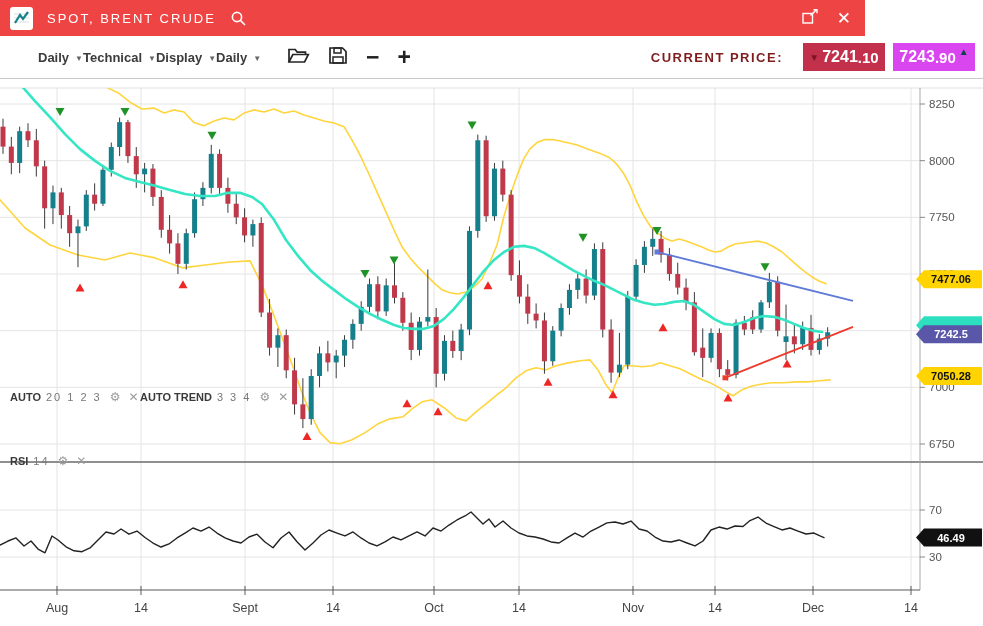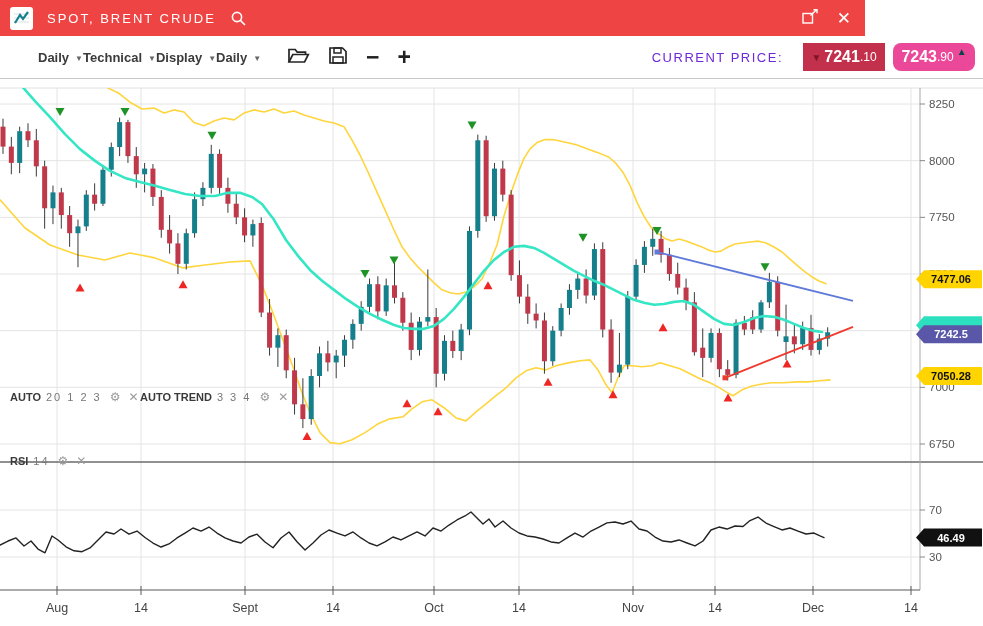--- a/index.html
+++ b/index.html
@@ -18,25 +18,25 @@
   
   .toolbar{position:absolute;top:36px;left:0;width:983px;height:42px;background:#fff;
            border-bottom:1px solid #c9c9c9;display:flex;align-items:center;}
   .menu{display:flex;align-items:center;gap:6px;cursor:pointer;}
   .menu:first-child{margin-left:14px;padding-left:24px;}
   .menu-label{font-size:13px;font-weight:bold;color:#3b3b3b;}
   .caret{font-size:8px;color:#666;padding-top:2px;}
   .tool-icons{display:flex;align-items:center;gap:18px;margin-left:26px;}
   .tool-glyph{font-size:23px;font-weight:bold;color:#222;line-height:20px;cursor:pointer;}
   .price-zone{margin-left:auto;display:flex;align-items:center;margin-right:8px;}
-  .cp-label{font-size:13px;color:#6d28d9;letter-spacing:1.5px;font-weight:400;margin-right:12px;}
+  .cp-label{font-size:13px;color:#7f1d1d;letter-spacing:1.5px;font-weight:700;margin-right:12px;}
   .price-badge{height:28px;display:flex;align-items:center;justify-content:center;
                width:82px;color:#fff;position:relative;margin-left:8px;}
   .price-badge .big{font-size:16px;font-weight:bold;}
-  .price-badge .small{font-size:12px;font-weight:normal;}
+  .price-badge .small{font-size:15px;font-weight:bold;}
   .dn-arrow{color:#7d1526;font-size:10px;margin-right:3px;}
   .up-arrow{color:#0a4449;font-size:10px;margin-left:3px;align-self:flex-start;margin-top:3px;}
   
   #chart-svg{position:absolute;top:79px;left:0;}
   svg text{font-family:"Liberation Sans",sans-serif;}
   .ind-label{position:absolute;display:flex;align-items:center;gap:5px;z-index:5;}
   .ind-name{font-size:11px;font-weight:bold;color:#3a3a3a;}
   .ind-params{font-size:11px;color:#787878;letter-spacing:2px;}
   .ind-icon{font-size:12px;color:#9b9b9b;cursor:pointer;margin-left:3px;}
 </style>
@@ -106,21 +106,21 @@
     <span class="tool-glyph">−</span>
     <span class="tool-glyph">+</span>
   </div>
   <div class="price-zone">
     <span class="cp-label">CURRENT PRICE:</span>
     <div class="price-badge" id="bid-badge" style="background: rgb(194, 48, 75);">
       <span class="dn-arrow">▼</span>
       <span class="big" id="bid-int">7241</span>
         <span class="small" id="bid-dec">.10</span>
     </div>
-    <div class="price-badge" id="ask-badge" style="background: #ec4899; border-radius: 8px;">
+    <div class="price-badge" id="ask-badge" style="background: #d946ef;">
       <span class="big" id="ask-int">7243</span>
         <span class="small" id="ask-dec">.90</span>
       <span class="up-arrow">▲</span>
     </div>
   </div>
 </div>
 
 <svg id="chart-svg" width="983" height="547" viewBox="0 79 983 547">
     <defs>
       <clipPath id="mainClip">

